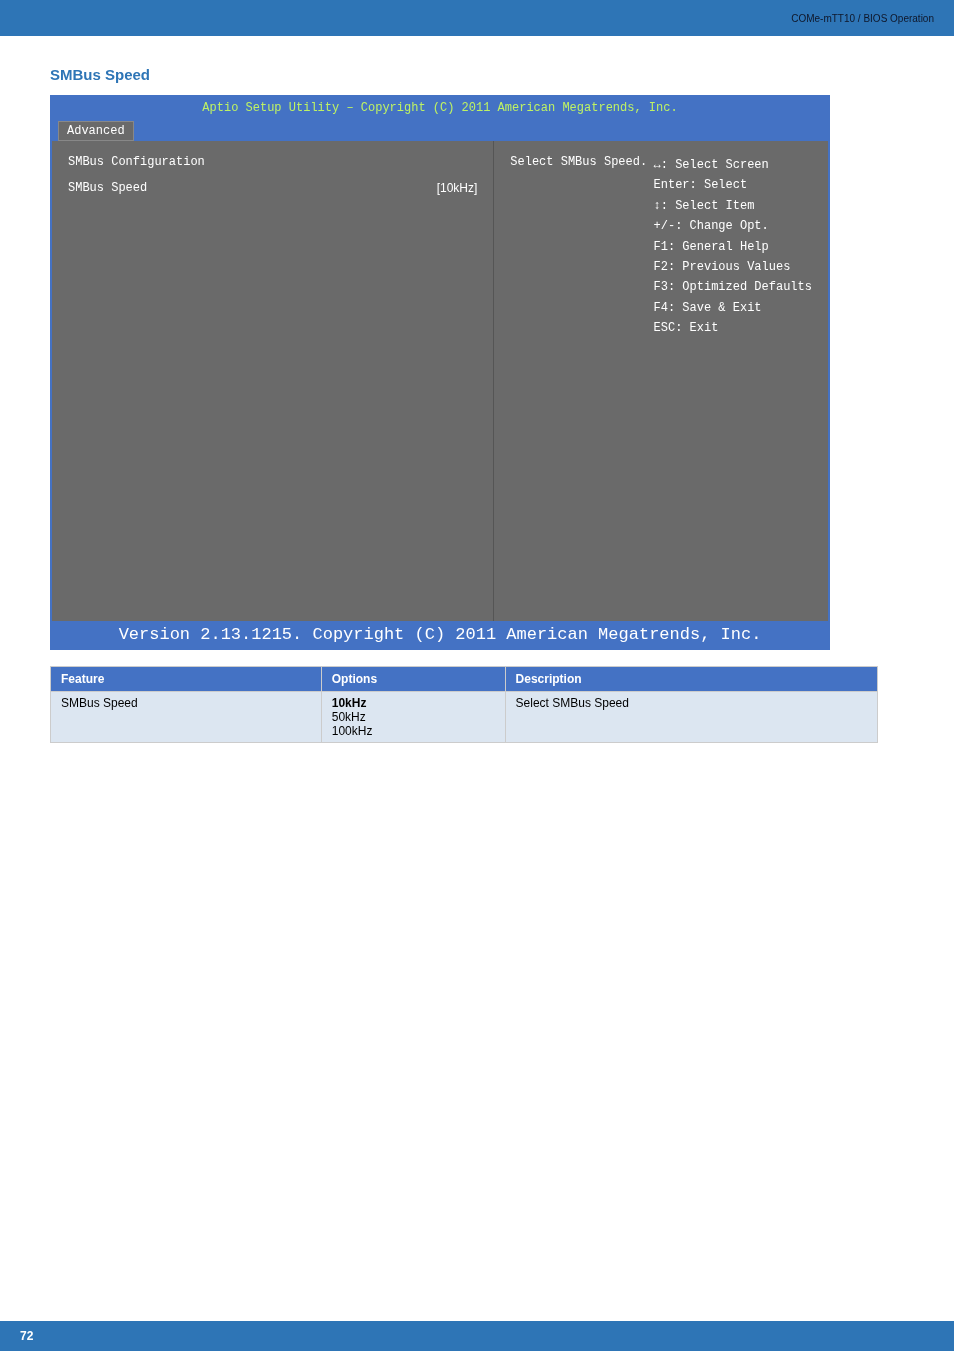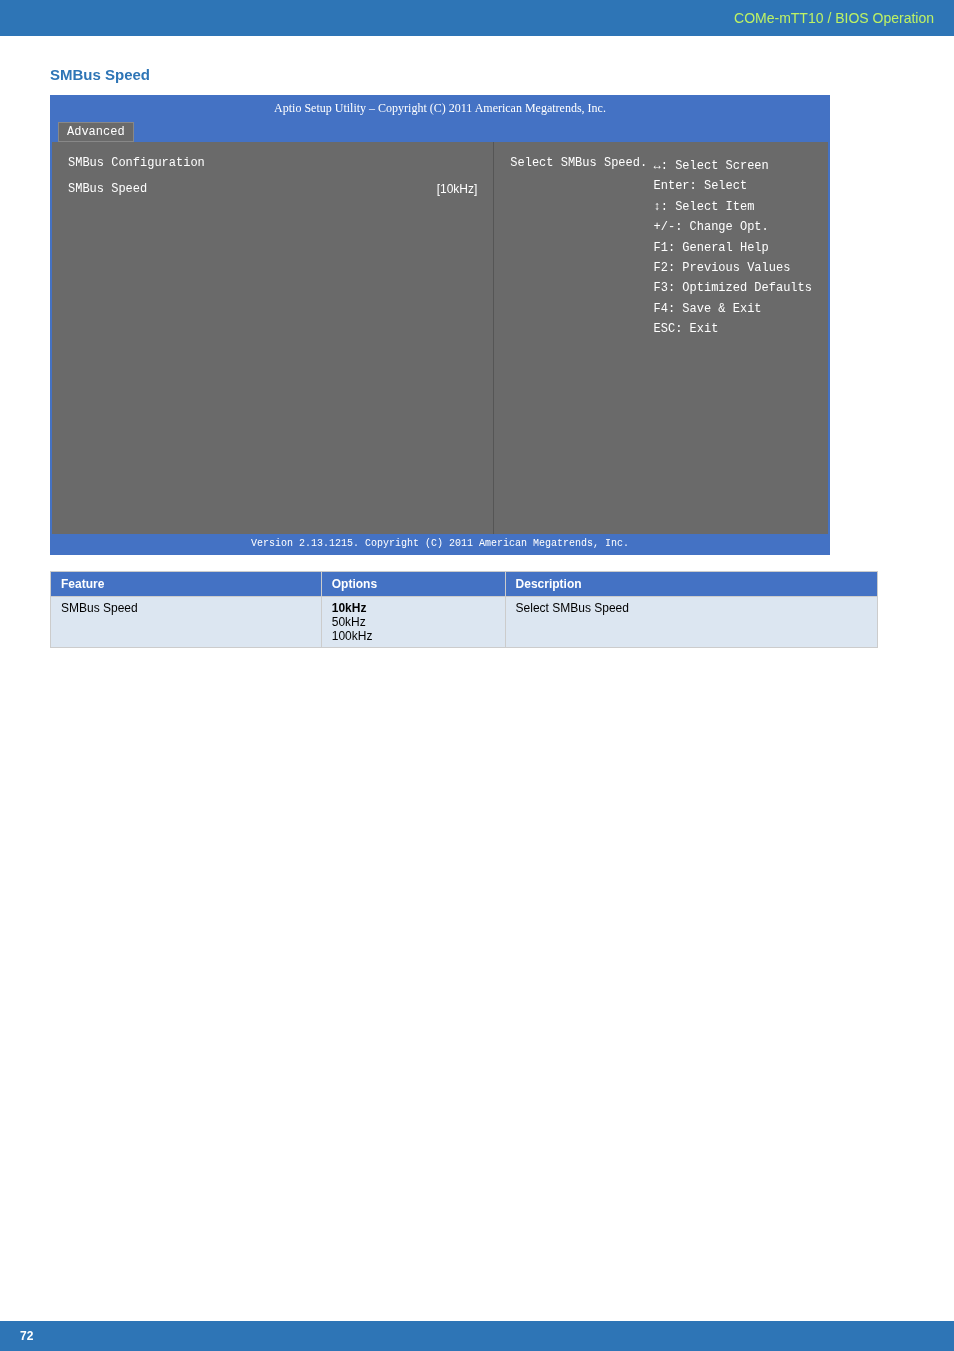--- a/index.html
+++ b/index.html
@@ -14,22 +14,22 @@
     
     .header-bar {
       background: #2e75b6;
       height: 36px;
       display: flex;
       align-items: center;
       justify-content: flex-end;
       padding-right: 20px;
     }
     .header-title {
-      color: #bef264;
-      font-size: 14px;
+      color: #0f172a;
+      font-size: 10px;
     }
 
     
     .main-content {
       padding: 30px 50px 30px 50px;
     }
 
     
     .section-title {
       color: #2e75b6;
@@ -41,22 +41,22 @@
     
     .bios-container {
       border: 2px solid #4472c4;
       background: #4a4a4a;
       width: 780px;
     }
 
     
     .bios-topbar {
       background: #4472c4;
-      color: #ffffff;
-      font-family: Liberation Serif, serif;
+      color: #bef264;
+      font-family: Liberation Mono, monospace;
       font-size: 12px;
       padding: 4px 10px;
       text-align: center;
     }
 
     
     .bios-tabs {
       background: #4472c4;
       padding: 2px 6px 0 6px;
       display: flex;
@@ -70,21 +70,21 @@
       border: 1px solid #888;
     }
     .bios-tab.active {
       background: #6a6a6a;
       color: #ffffff;
     }
 
     
     .bios-body {
       display: flex;
-      height: 392px;
+      height: 480px;
     }
 
     
     .bios-left {
       flex: 0 0 57%;
       background: #6a6a6a;
       padding: 14px 16px;
       border-right: 1px solid #555;
     }
 
@@ -139,21 +139,21 @@
       font-family: 'Courier New', monospace;
       font-size: 12px;
       line-height: 1.7;
     }
 
     
     .bios-bottombar {
       background: #4472c4;
       color: #ffffff;
       font-family: 'Courier New', monospace;
-      font-size: 10px;
+      font-size: 17px;
       padding: 4px 10px;
       text-align: center;
     }
 
     
     .feature-table {
       width: 828px;
       margin-top: 16px;
       border-collapse: collapse;
       font-size: 12px;

